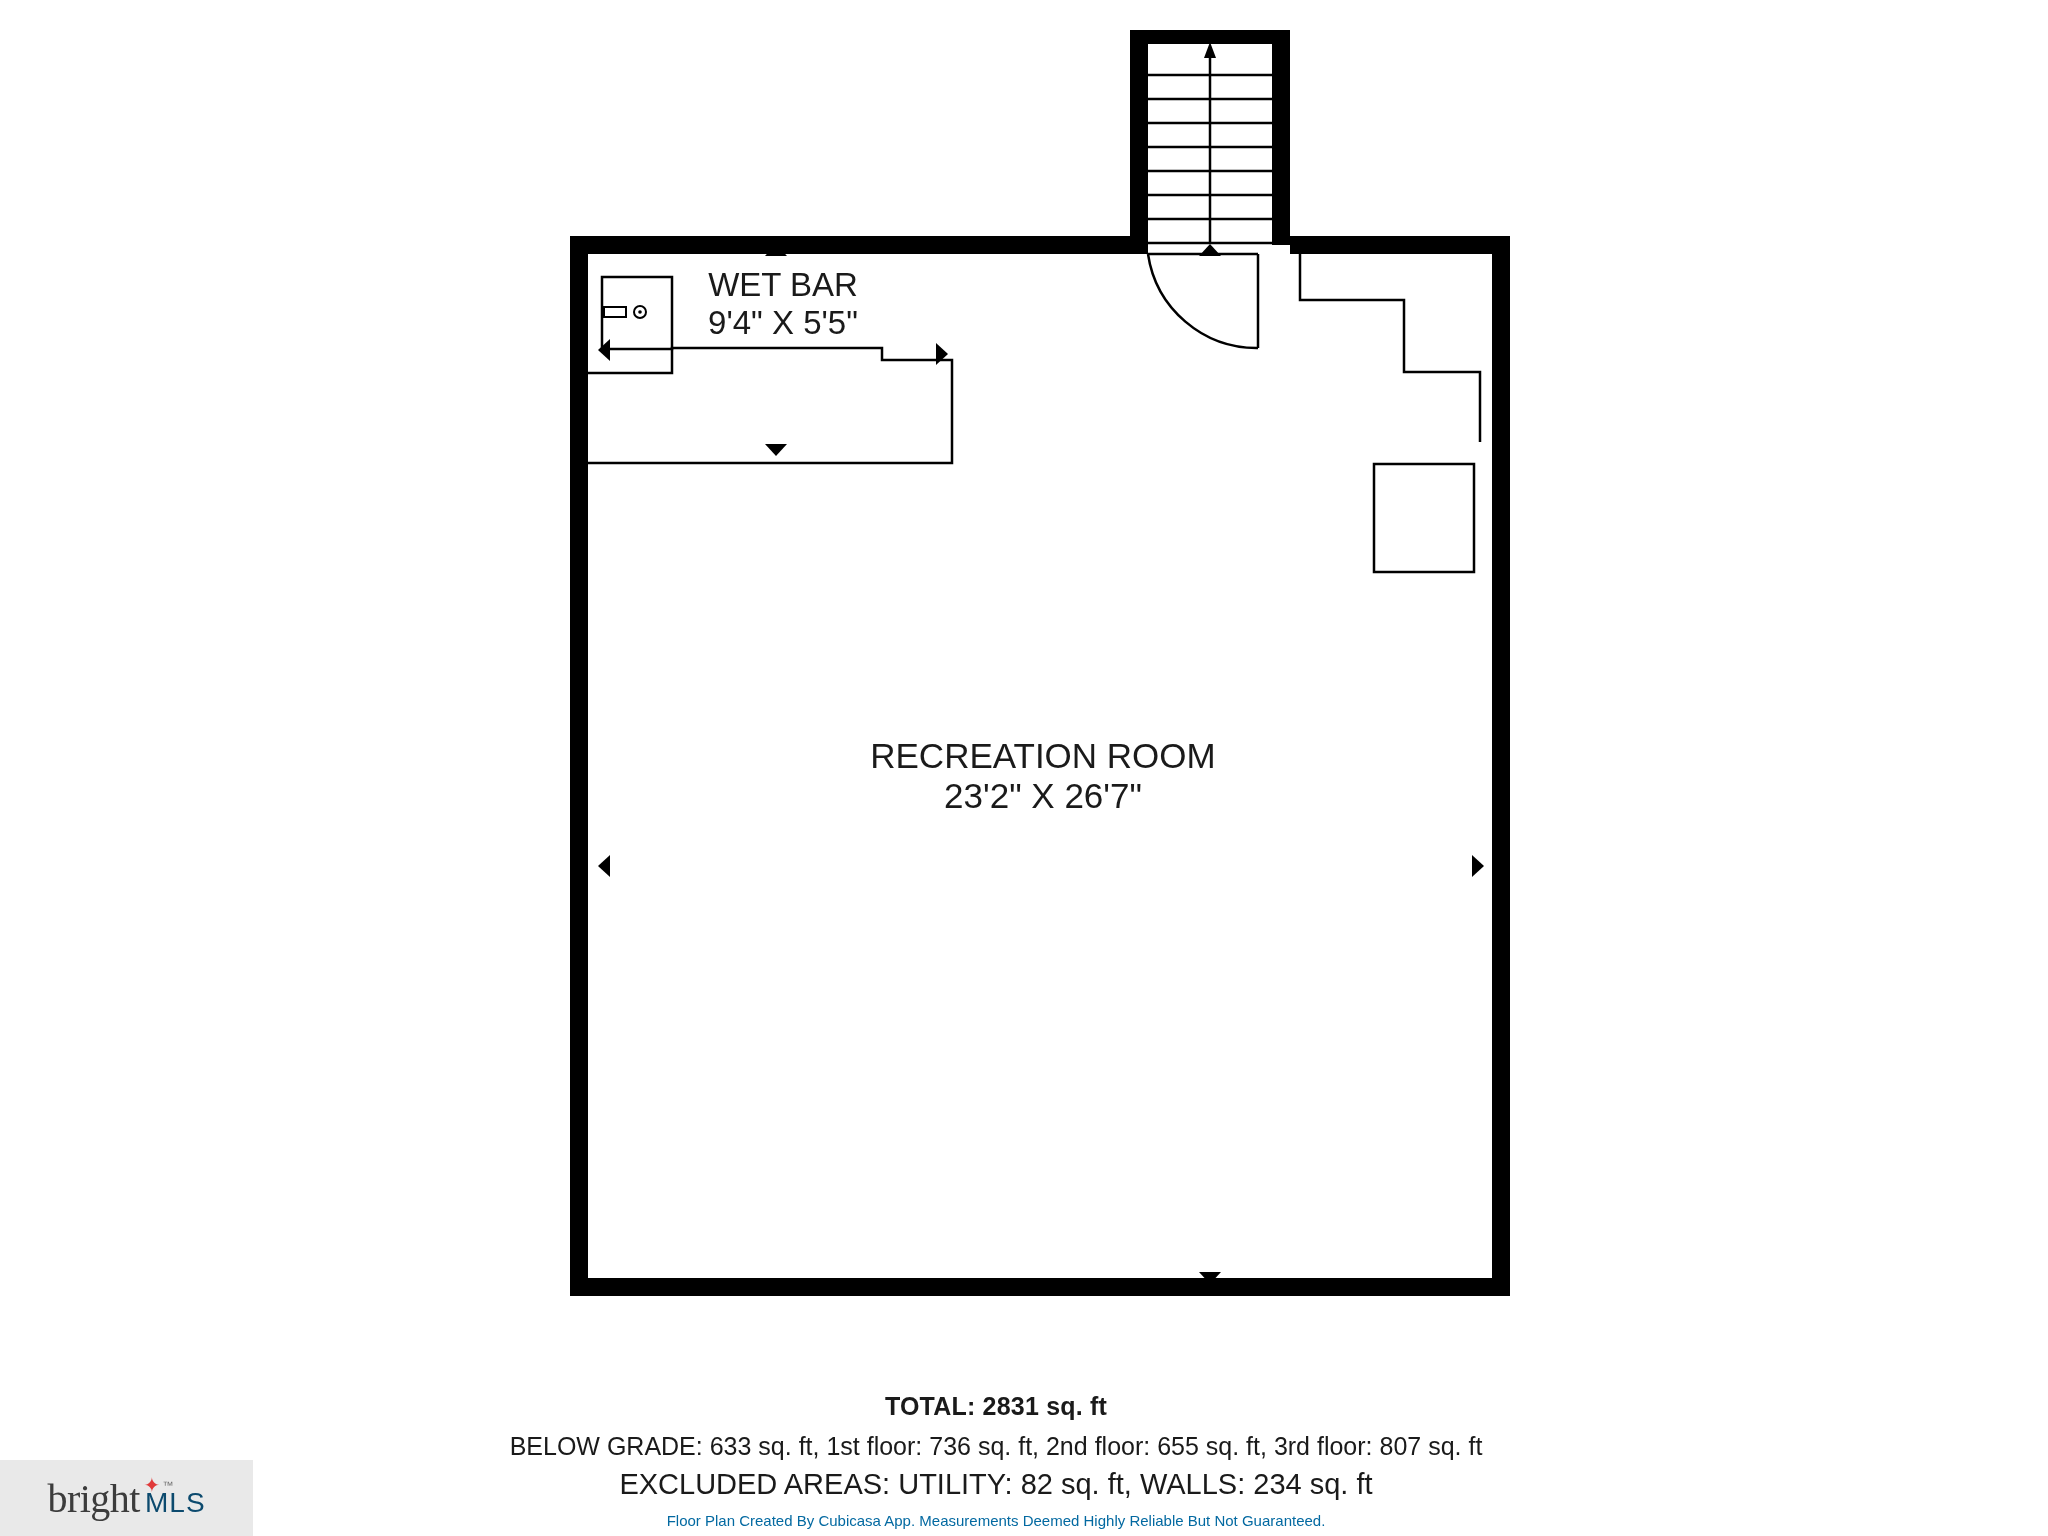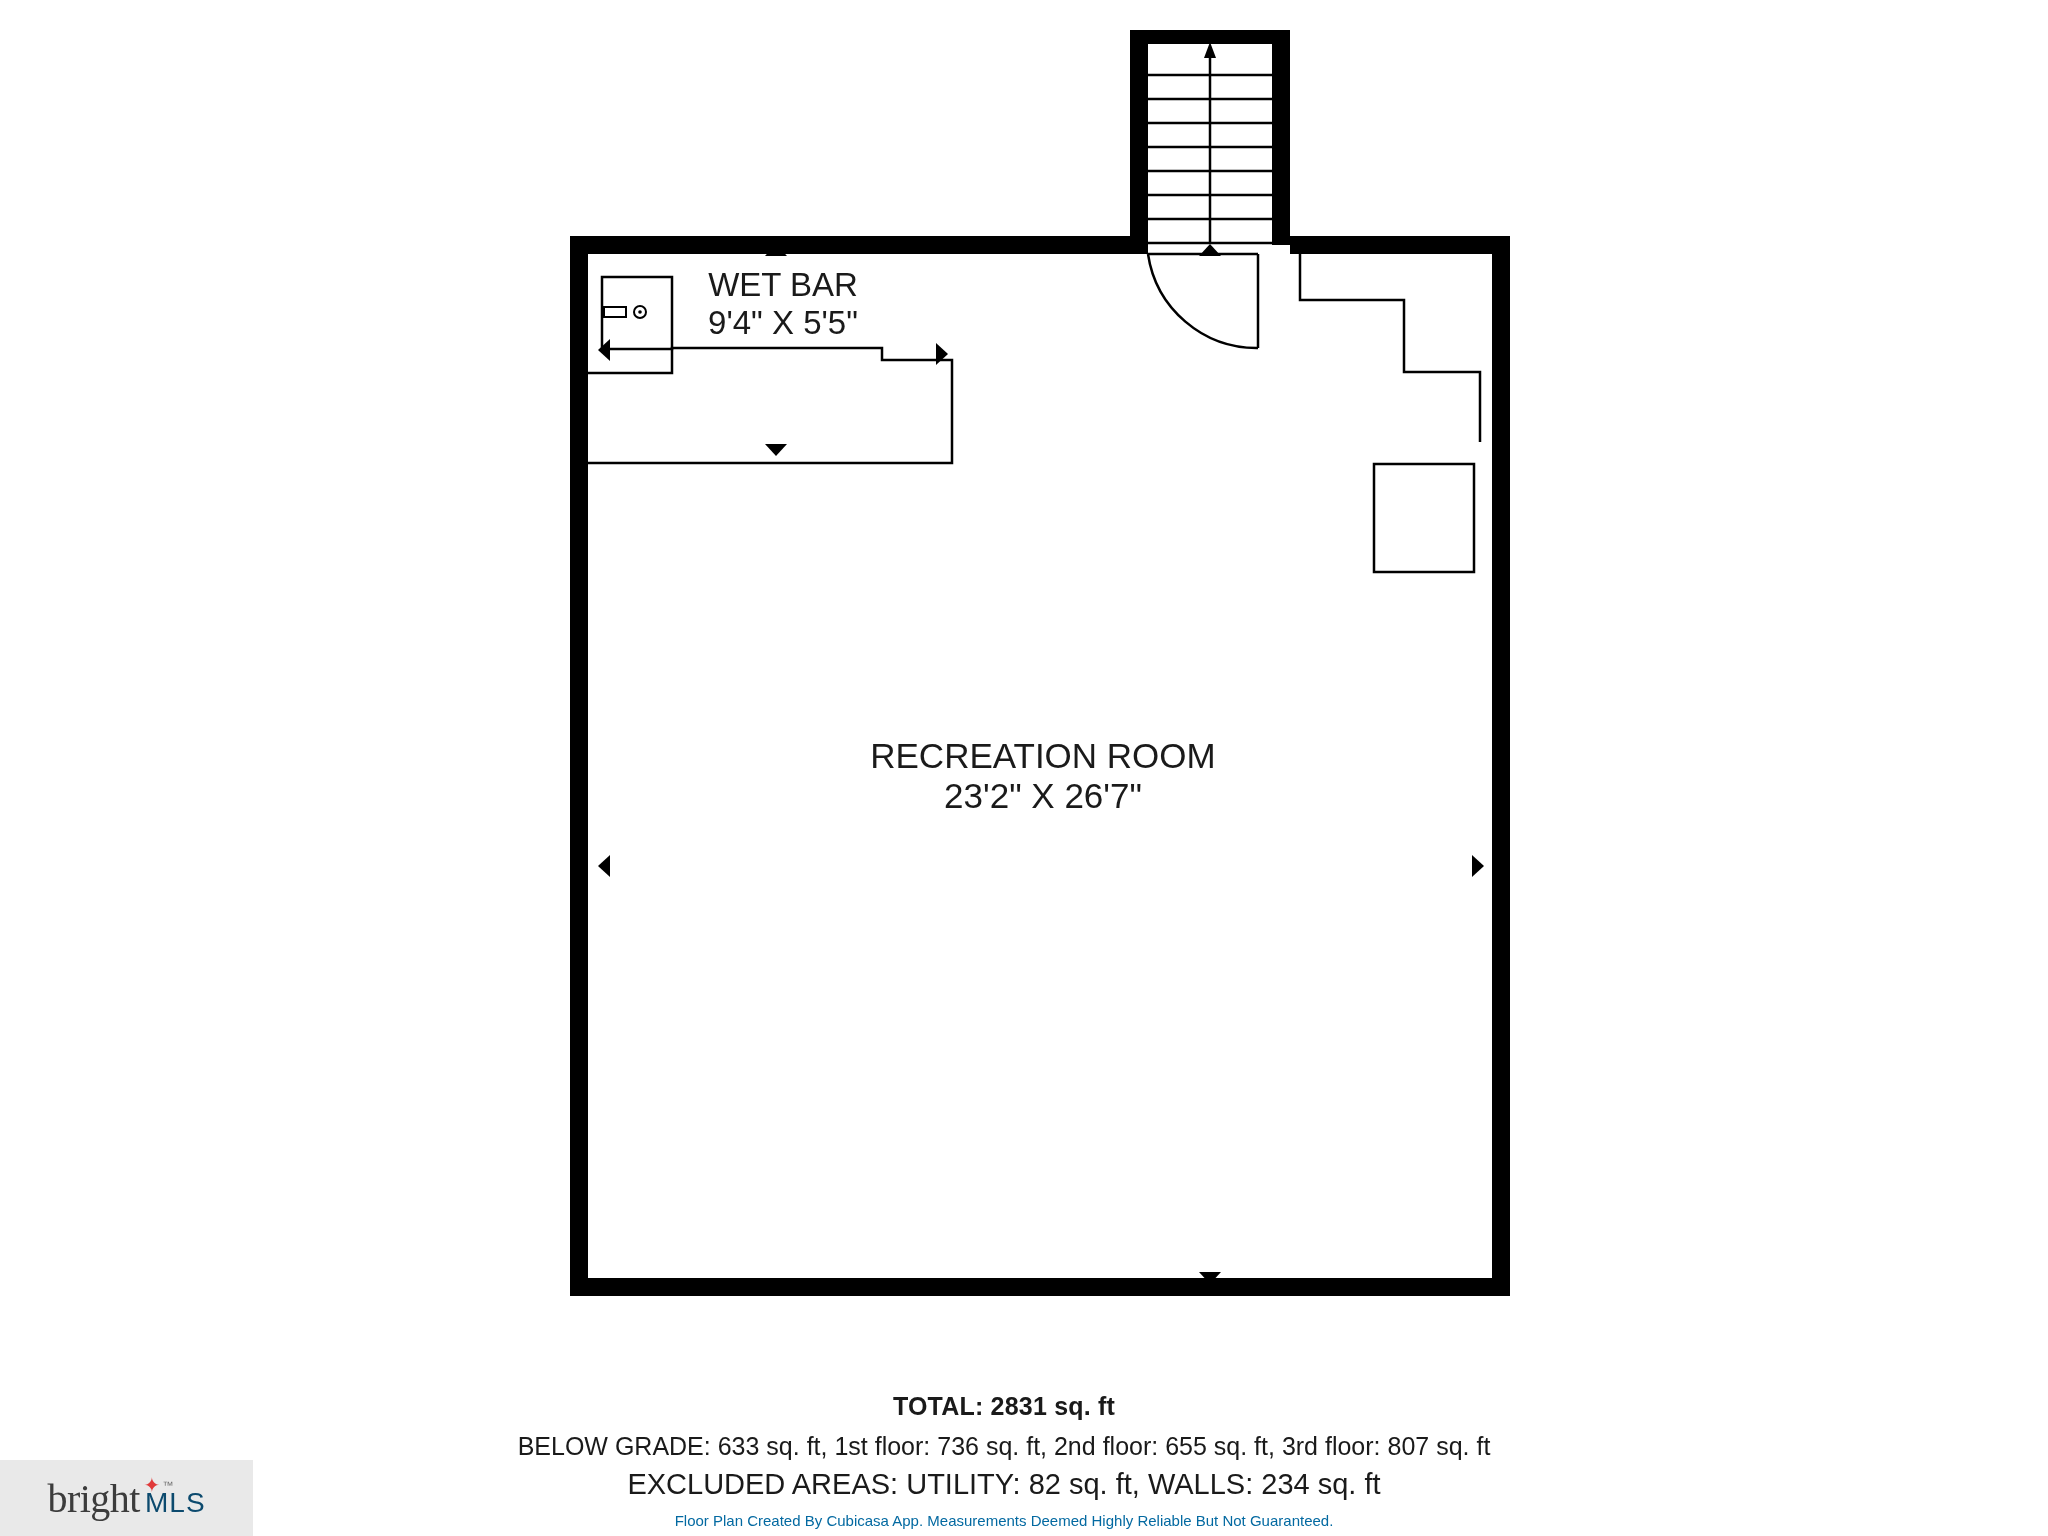--- a/index.html
+++ b/index.html
@@ -20,21 +20,21 @@
     position: absolute;
     left: 0;
     top: 0;
     width: 2048px;
     height: 1536px;
   }
 
   
   .footer {
     position: absolute;
-    left: 16px;
+    left: 8px;
     width: 1976px;
     text-align: center;
   }
   .footer-total {
     top: 1392px;
     font-size: 25px;
     font-weight: bold;
     letter-spacing: 0.2px;
   }
   .footer-line2 {

